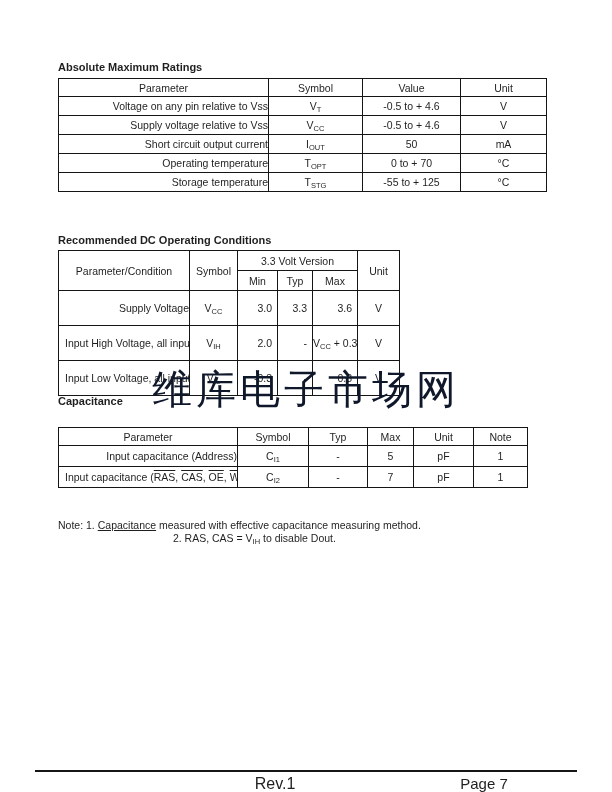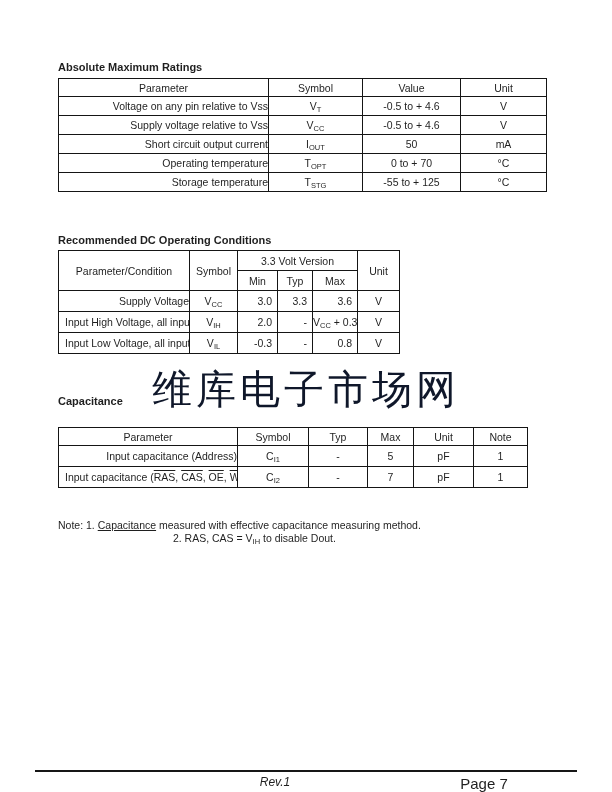--- a/index.html
+++ b/index.html
@@ -23,39 +23,39 @@
   sub { font-size:7.5px; vertical-align:-2px; line-height:0; }
   .ov { text-decoration:overline; }
   .ul { text-decoration:underline; }
 
   .t1 { left:58px; top:78px; width:488px; }
   .t1 tr { height:19px; }
   .t1 tr.hdr { height:18px; }
 
   .t2 { left:58px; top:250px; width:341px; }
   .t2 tr.hdr { height:20px; }
-  .t2 tr.data { height:21px; }
+  .t2 tr.data { height:35px; }
 
   .t3 { left:58px; top:427px; width:469px; }
   .t3 tr.hdr { height:18px; }
   .t3 tr.data { height:21px; }
   .t3 tr.data2 { height:30px; }
   .t3 .two-line { line-height:1.3; padding-top:2px; padding-bottom:2px; white-space:normal; }
 
   .watermark {
     position:absolute; top:362px; left:50%; transform:translateX(-50%);
     font-size:40px; letter-spacing:4px; color:#0f172a; white-space:nowrap;
     font-family:"Liberation Sans", sans-serif;
   }
 
   .notes { position:absolute; left:58px; top:519px; font-size:10.5px; }
   .notes .n2 { margin-left:30px; margin-top:1px;text-align:center; }
 
   .footer-rule { position:absolute; left:35px; top:770px; width:542px; height:2px; background:#161616; }
-  .footer-rev  { position:absolute; left:240px; top:775px; width:70px; text-align:center; font-size:12px;font-style:italic; }
+  .footer-rev  { position:absolute; left:240px; top:775px; width:70px; text-align:center; font-size:16px; }
   .footer-page { position:absolute; left:458px; top:775px; width:52px; text-align:center; font-size:15px; }
 </style>
 </head>
 <body>
 
 <div class="page">
 
   <div class="sec-title" style="left:58px; top:61px;">Absolute Maximum Ratings</div>
   <table class="t1">
     <colgroup>

